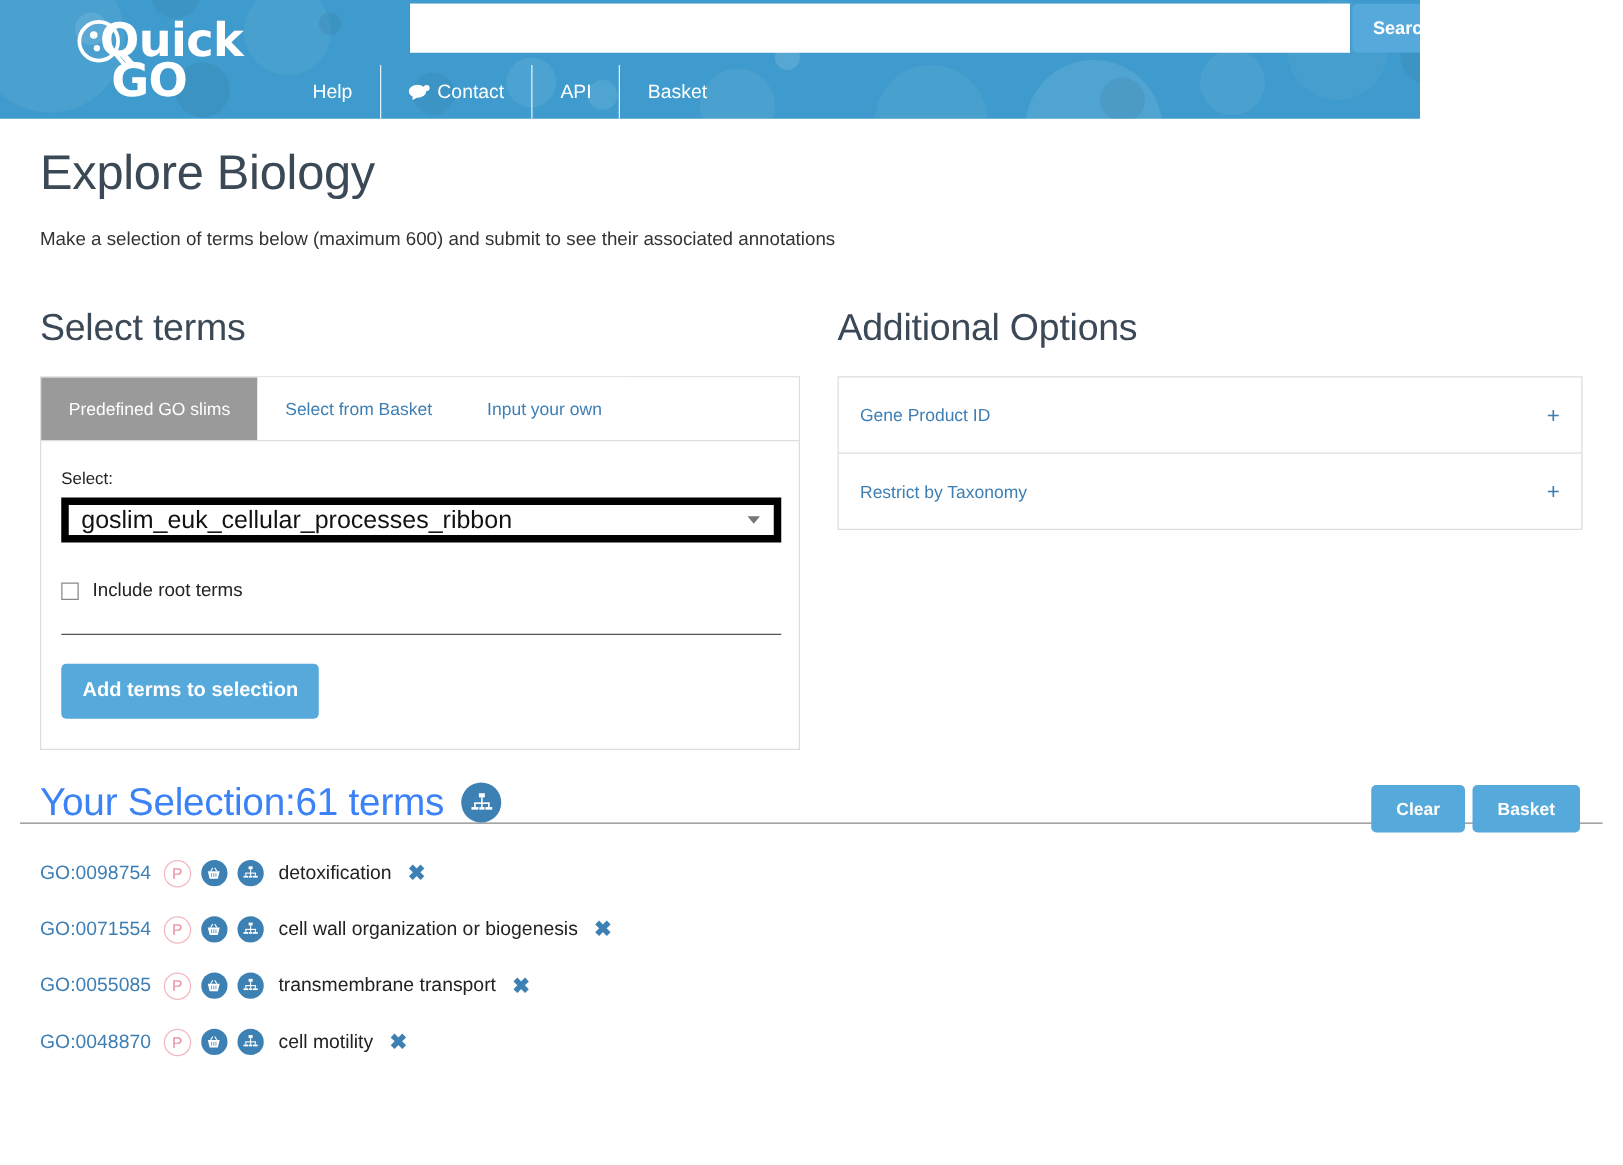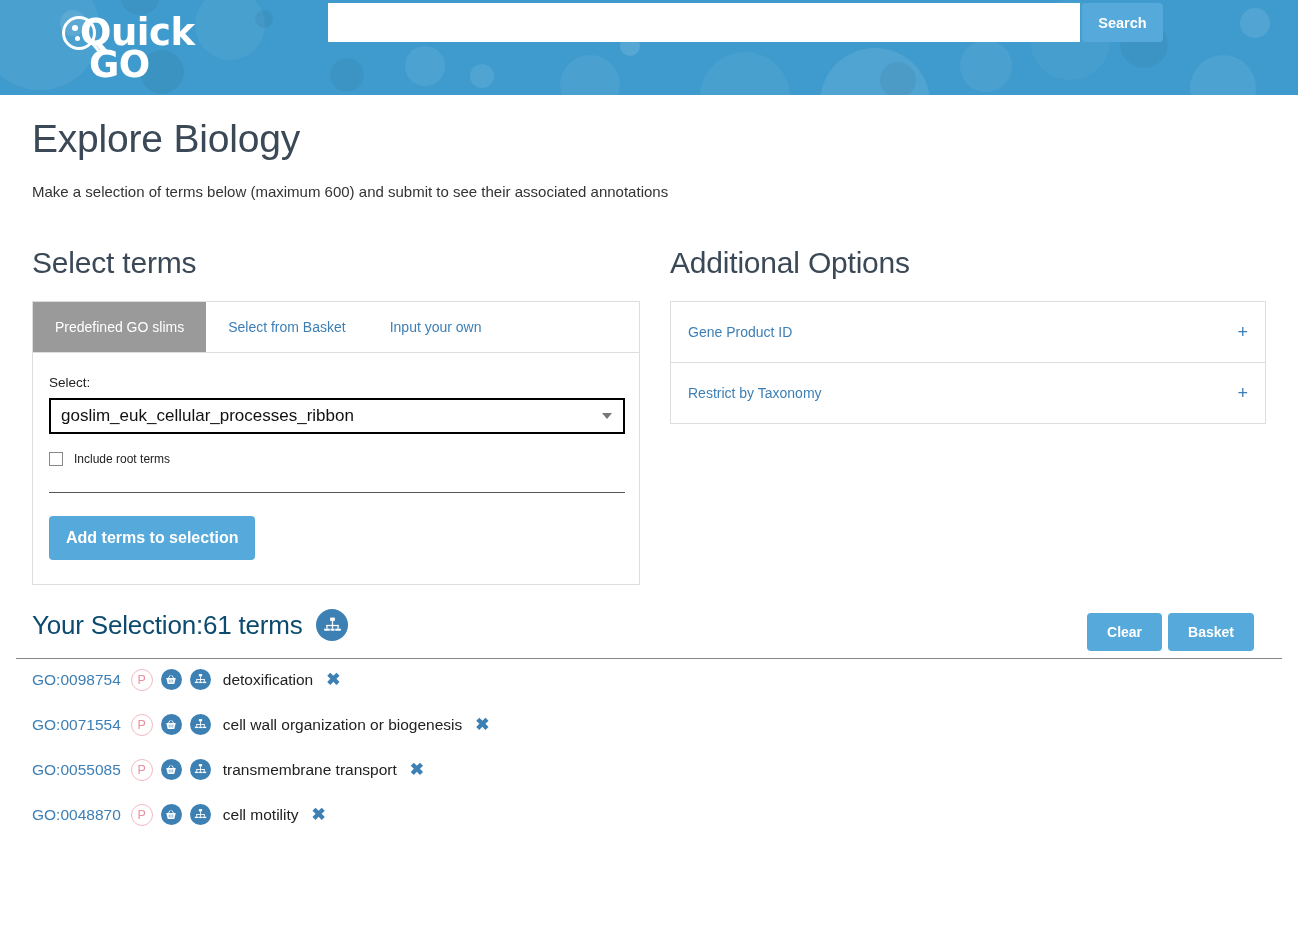--- a/index.html
+++ b/index.html
@@ -9,21 +9,21 @@
     width: 1298px; height: 932px;
     background: #ffffff;
     font-family: "Liberation Sans", sans-serif;
     color: #333;
     overflow: hidden;
   }
 
   
   .site-header {
     position: relative;
-    width: 1298px;
+    width: 1136px;
     height: 95px;
     background-color: #3f9bcd;
     overflow: hidden;
   }
   .bokeh {
     position: absolute;
     border-radius: 50%;
     pointer-events: none;
   }
   .header-inner {
@@ -208,45 +208,45 @@
   .panel-body { padding: 22px 16px 24px 16px; }
   .field-label {
     font-size: 13.5px;
     color: #222;
     margin-bottom: 8px;
   }
   .select-box {
     position: relative;
     width: 576px;
     height: 36px;
-    border: 2px solid #000000;
+    border: 6px solid #000000;
     background: #fff;
     display: flex;
     align-items: center;
     padding: 0 10px;
-    font-size: 17px;
+    font-size: 20px;
     color: #111;
     cursor: pointer;
   }
   .select-caret {
     position: absolute;
     right: 11px;
     top: 50%;
     transform: translateY(-50%);
     width: 0; height: 0;
     border-left: 5px solid transparent;
     border-right: 5px solid transparent;
     border-top: 6px solid #777;
   }
   .checkbox-row {
-    margin-top: 18px;
+    margin-top: 30px;
     display: flex;
     align-items: center;
     gap: 11px;
-    font-size: 12px;
+    font-size: 15px;
     color: #222;
   }
   .checkbox {
     width: 14px; height: 14px;
     border: 1px solid #888;
     background: #fff;
     cursor: pointer;
   }
   .divider-line {
     margin-top: 26px;
@@ -296,31 +296,31 @@
   .selection {
     padding-top: 24px;
     position: relative;
   }
   .selection-head {
     display: flex;
     align-items: center;
     position: relative;
   }
   .selection-title {
-    font-size: 26px;
+    font-size: 31px;
     font-weight: 400;
-    color: #0c4a6e;
+    color: #3b82f6;
     letter-spacing: -0.2px;
     display: flex;
     align-items: center;
     gap: 14px;
   }
   .head-actions {
     position: absolute;
-    right: 12px;
+    right: 2px;
     top: 4px;
     display: flex;
     gap: 6px;
     padding-left: 29px;
   }
   .btn-small {
     background: #56a9db;
     border: none;
     border-radius: 4px;
     color: #fff;
@@ -433,20 +433,41 @@
       </div>
       <div class="logo-quick">Quick</div>
       <div class="logo-go">GO</div>
     </div>
 
     <div class="search-wrap">
       <input class="search-input" type="text" value="" placeholder="" style="">
       <button class="search-button">Search</button>
     </div>
 
+    <nav class="main-nav">
+      <a class="nav-item">
+        <span>Help</span>
+      </a>
+      <a class="nav-item">
+        <span class="chat-icon">
+          <svg width="17" height="13" viewBox="0 0 17 13">
+            <ellipse cx="7" cy="6" rx="7" ry="5.2" fill="#ffffff"></ellipse>
+            <polygon points="3,10 3,13 7,11" fill="#ffffff"></polygon>
+            <circle cx="14.3" cy="3.4" r="2.4" fill="#ffffff"></circle>
+          </svg>
+        </span>
+        <span>Contact</span>
+      </a>
+      <a class="nav-item">
+        <span>API</span>
+      </a>
+      <a class="nav-item">
+        <span>Basket</span>
+      </a>
+    </nav>
   </div>
 </div>
 
 <div class="content">
 
   <h1 class="page-title">Explore Biology</h1>
   <p class="page-subtitle">Make a selection of terms below (maximum 600) and submit to see their associated annotations</p>
 
   <div class="columns">
 

